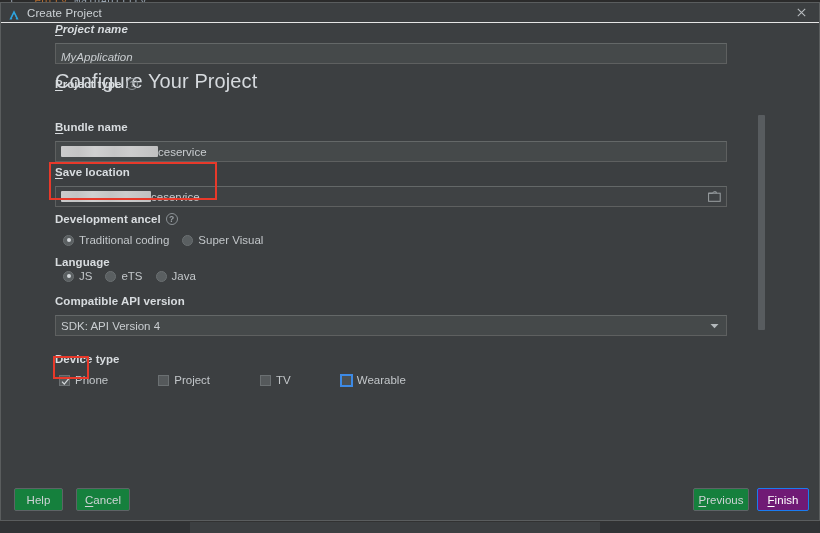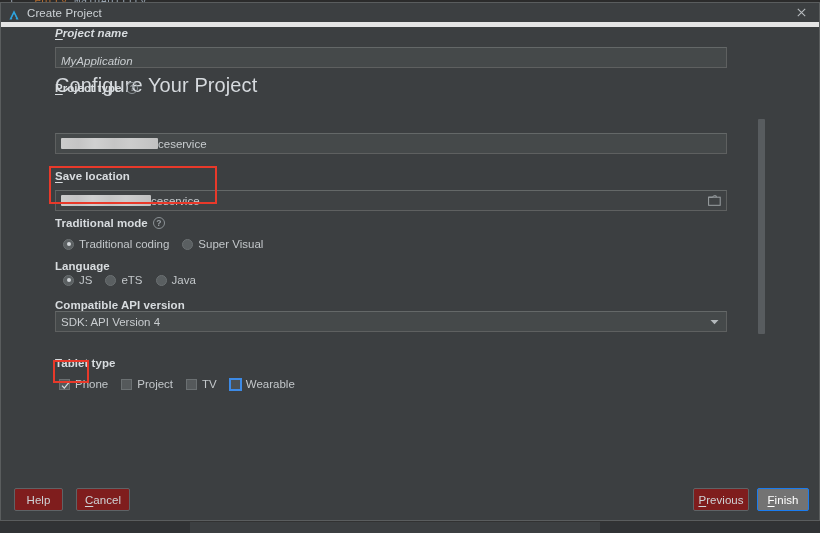--- a/index.html
+++ b/index.html
@@ -71,21 +71,21 @@
 
   
   .titlebar {
     height: 19px;
     background: #3c3f41;
     display: flex;
     align-items: center;
     padding: 0 0 0 7px;
     position: relative;
     flex: none;
-    border-bottom: 5px solid #e5e5e5;
+    border-bottom: 1px solid #e5e5e5;
   }
   .titlebar-icon {
     width: 12px; height: 12px;
     margin-right: 7px;
     flex: none;
     position: relative;
     top: 0px;
   }
   .titlebar-title {
     font-size: 11.5px;
@@ -264,34 +264,34 @@
   .footer {
     flex: none;
     height: 42px;
     background: #3c3f41;
     position: relative;
   }
   .btn {
     position: absolute;
     box-sizing: border-box;
     height: 23px;
-    background: #7f1d1d;
+    background: #15803d;
     border: 1px solid #5e6366;
     color: #cfd3d6;
     font-size: 11.5px;
     display: flex;
     align-items: center;
     justify-content: center;
     cursor: default;
     border-radius: 2px;
     letter-spacing: .05px;
   }
   .btn .mn { text-decoration: underline; text-underline-offset: 1.5px; }
   .btn.primary {
-    background: #737373;
+    background: #701a75;
     border-color: #1a7cf0;
     color: #ffffff;
   }
 </style>
 </head>
 <body>
 
 <div class="ide-backdrop">
   <div class="ide-code-strip">
     <div class="ide-code-text">
@@ -336,20 +336,23 @@
     </div>
 
     <div class="row" style="top:55px;">
       <div class="field-label">
         <span><span class="mn">P</span>roject type</span>
         <span class="help-icon">?</span>
       </div>
     </div>
 
     <div class="row" style="top:98px; width:672px;">
+      <div class="field-label">
+        <span><span class="mn">B</span>undle name</span>
+      </div>
       <div class="textfield" style="margin-top:8px; width:672px;">
         <span class="redact" style="width:97px;"></span>
         <span class="val">ceservice</span>
       </div>
     </div>
 
     <div class="row" style="top:143px; width:672px;">
       <div class="field-label">
         <span><span class="mn">S</span>ave location</span>
       </div>
@@ -360,21 +363,21 @@
           <svg width="13" height="11" viewBox="0 0 13 11">
             <path d="M0.6 2.2 L4.6 2.2 L5.6 0.8 L8.2 0.8 L8.2 2.2" stroke="#9ba0a3" stroke-width="1" fill="none"></path>
             <rect x="0.6" y="2.2" width="11.6" height="8.1" stroke="#9ba0a3" stroke-width="1" fill="none"></rect>
           </svg>
         </span>
       </div>
     </div>
 
     <div class="row" style="top:190px;">
       <div class="field-label">
-        <span>Traditional mode</span>
+        <span>Development ancel</span>
         <span class="help-icon">?</span>
       </div>
       <div class="opt-row" style="margin-top:9px; margin-left:8px;">
         <div class="opt">
           <span class="radio on"></span>
           <span>Traditional coding</span>
         </div>
         <div class="opt">
           <span class="radio"></span>
           <span>Super Visual</span>
@@ -399,35 +402,35 @@
           <span class="radio"></span>
           <span>Java</span>
         </div>
       </div>
     </div>
 
     <div class="row" style="top:272px; width:672px;">
       <div class="field-label">
         <span>Compatible API version</span>
       </div>
-      <div class="textfield" style="width:672px;">
+      <div class="textfield" style="margin-top:8px; width:672px;">
         <span class="val">SDK: API Version 4</span>
         <span class="dropdown-arrow">
           <svg width="9" height="6" viewBox="0 0 9 6">
             <path d="M0.5 1 L8.5 1 L4.5 5.3 Z" fill="#b4b9bc"></path>
           </svg>
         </span>
       </div>
     </div>
 
     <div class="row" style="top:330px;">
       <div class="field-label">
-        <span>Tablet type</span>
-      </div>
-      <div class="opt-row" style="margin-top:9px; margin-left:4px;">
+        <span>Device type</span>
+      </div>
+      <div class="opt-row" style="margin-top:9px; margin-left:4px;gap:37px;">
         <div class="opt">
           <span class="cbox on">
             <svg width="11" height="11" viewBox="0 0 11 11">
               <path d="M2 5.6 L4.3 8.1 L9 2.4" stroke="#d6dadd" stroke-width="1.25" fill="none"></path>
             </svg>
           </span>
           <span>Phone</span>
         </div>
         <div class="opt">
           <span class="cbox"></span>

